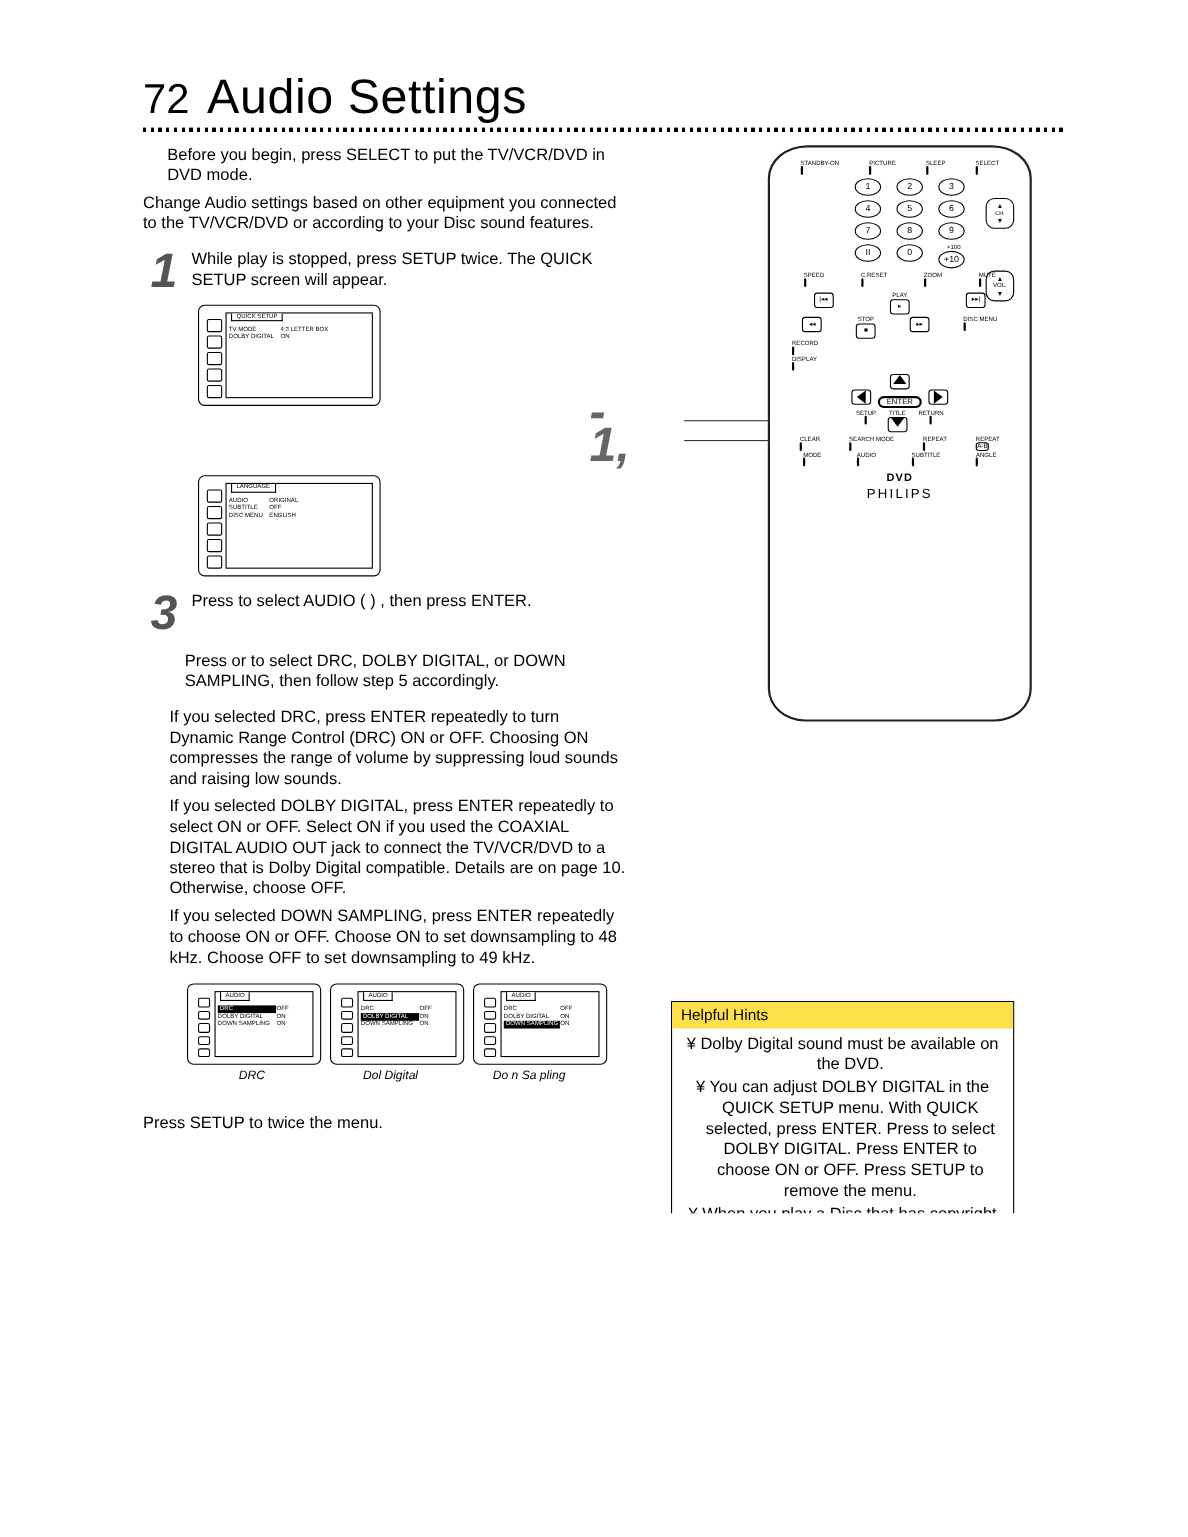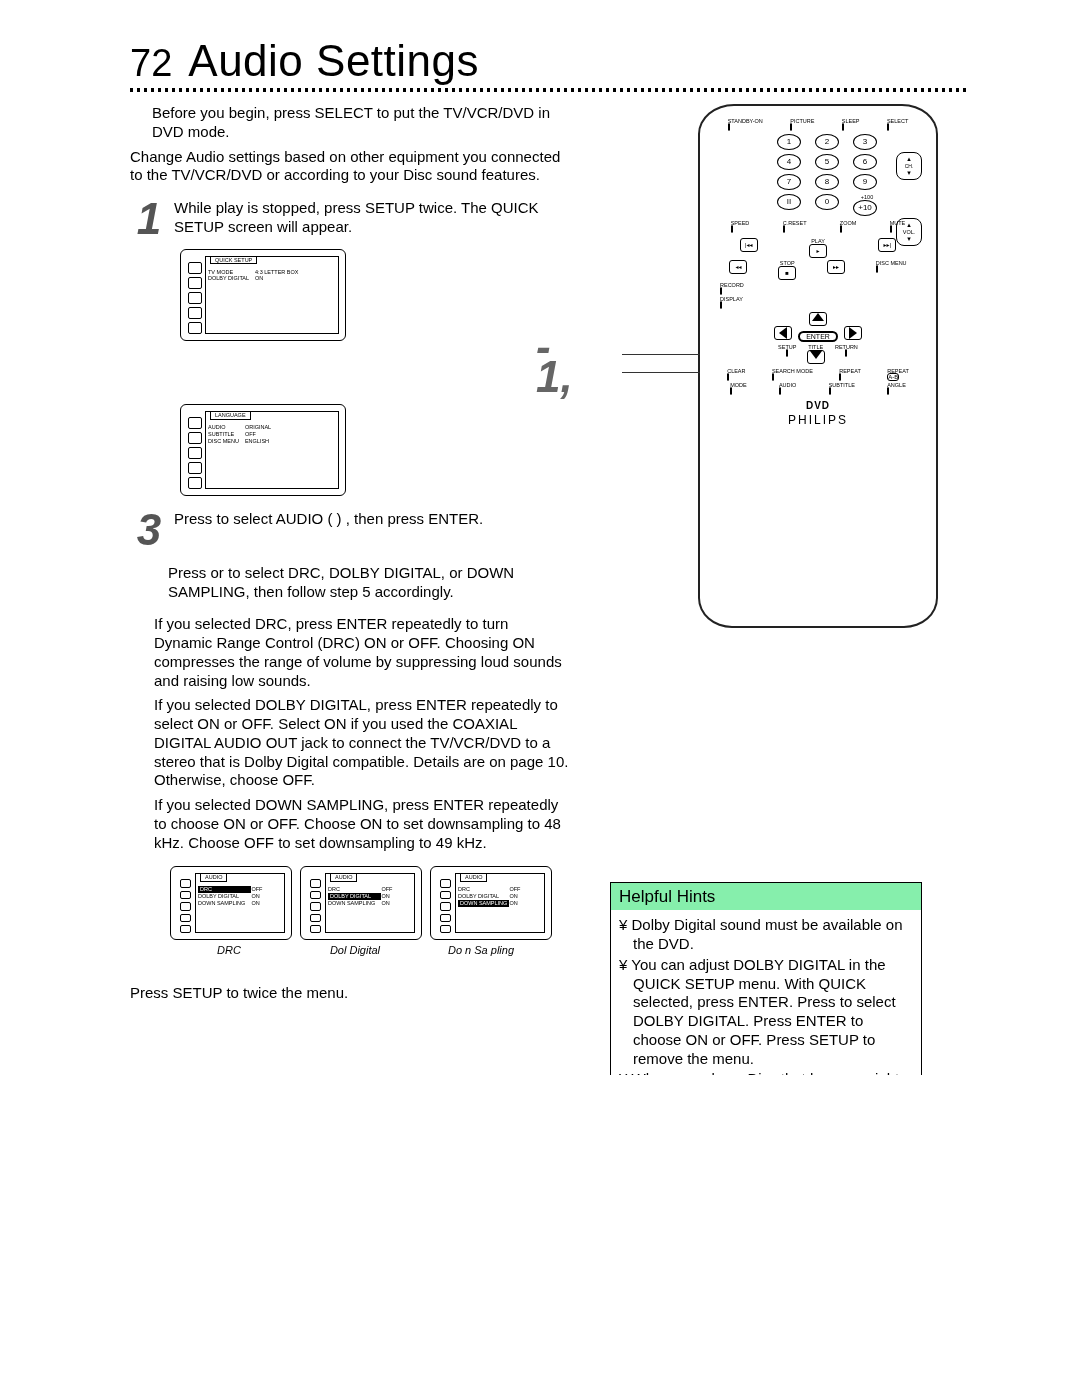--- a/index.html
+++ b/index.html
@@ -4,21 +4,21 @@
 <style>
   body {
     margin: 0;
     padding: 0;
     font-family: Arial, Helvetica, sans-serif;
     background: #fff;
     color: #000;
     width: 1080px;
   }
   .page {
-    padding: 36px 110px 60px 130px;
+    padding: 64px 110px 60px 130px;
   }
   .header {
     display: flex;
     align-items: baseline;
     gap: 16px;
   }
   .pageno {
     font-size: 38px;
     font-weight: 400;
   }
@@ -167,25 +167,25 @@
   .hints {
     position: absolute;
     top: 778px;
     left: 10px;
     width: 310px;
     border: 1.5px solid #000;
     font-size: 15px;
     line-height: 1.25;
   }
   .hints .hints-hd {
-    background: #86efac;
+    background: #fde047;
     padding: 3px 8px;
-    font-size: 17px;
-  }
-  .hints ul { margin: 6px 8px 8px 8px; padding: 0; list-style: none; }
+    font-size: 14px;
+  }
+  .hints ul { margin: 6px 8px 8px 8px; padding: 0; list-style: none; text-align: center; }
   .hints li { padding-left: 14px; text-indent: -14px; margin-bottom: 2px;}
   .hints li::before { content: "¥ "; }
 
   .clear { clear:both; }
 </style>
 </head>
 <body>
 
 <div class="page">
   <div class="header">

